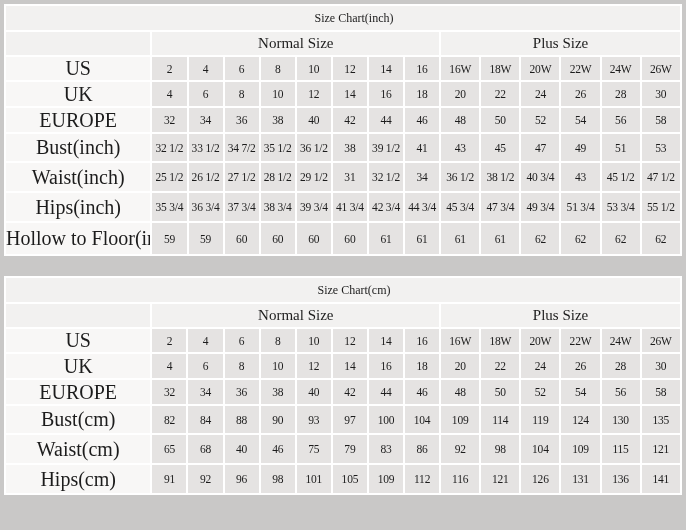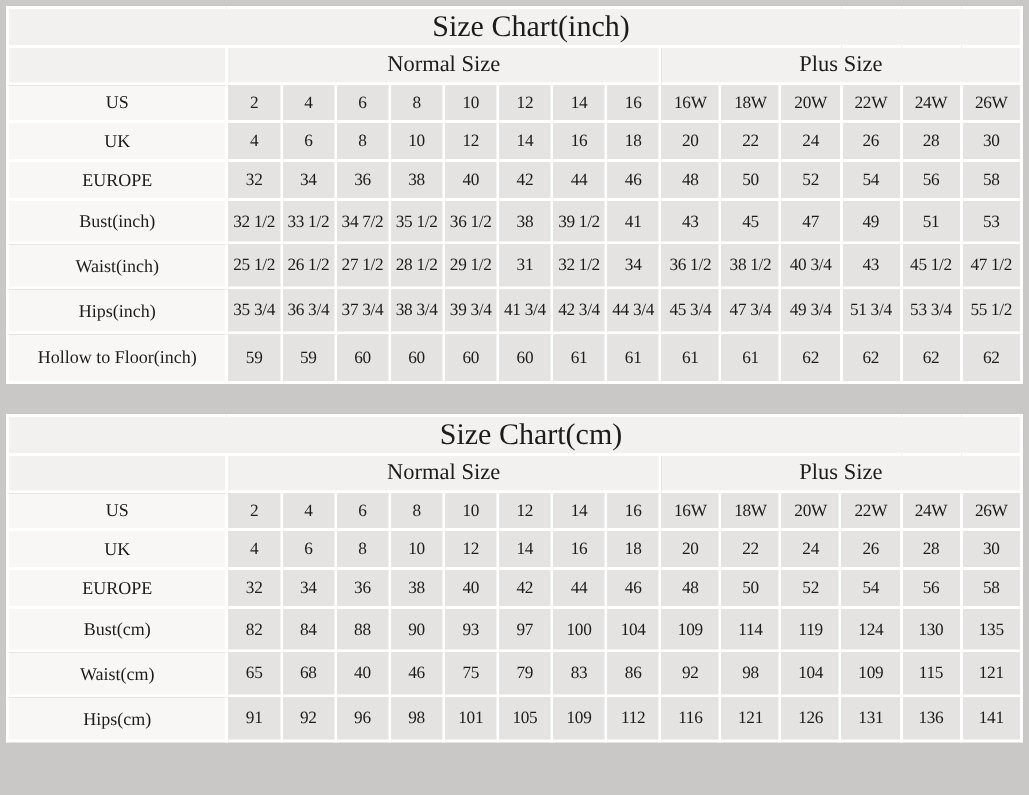--- a/index.html
+++ b/index.html
@@ -39,30 +39,30 @@
   td {
     border: 2px solid var(--border-color);
     text-align: center;
     vertical-align: middle;
     white-space: nowrap;
     overflow: hidden;
     padding: 0;
   }
   .title-cell {
     background: var(--header-bg);
-    font-size: 20px;
+    font-size: 12px;
     padding-left: 22px;
   }
   .header-cell, .corner-cell {
     background: var(--header-bg);
     font-size: 15px;
   }
   .label-cell {
     background: var(--label-bg);
-    font-size: 12px;
+    font-size: 20px;
   }
   .data-cell {
     background: var(--cell-bg);
     font-size: 11.5px;
     letter-spacing: -0.2px;
   }
   tr.title-row  { height: 26px; }
   tr.header-row { height: 25px; border-radius: 10px; }
   tbody tr:nth-child(1) { height: 25px; }
   tbody tr:nth-child(2) { height: 26px; margin-top: 16px; }

